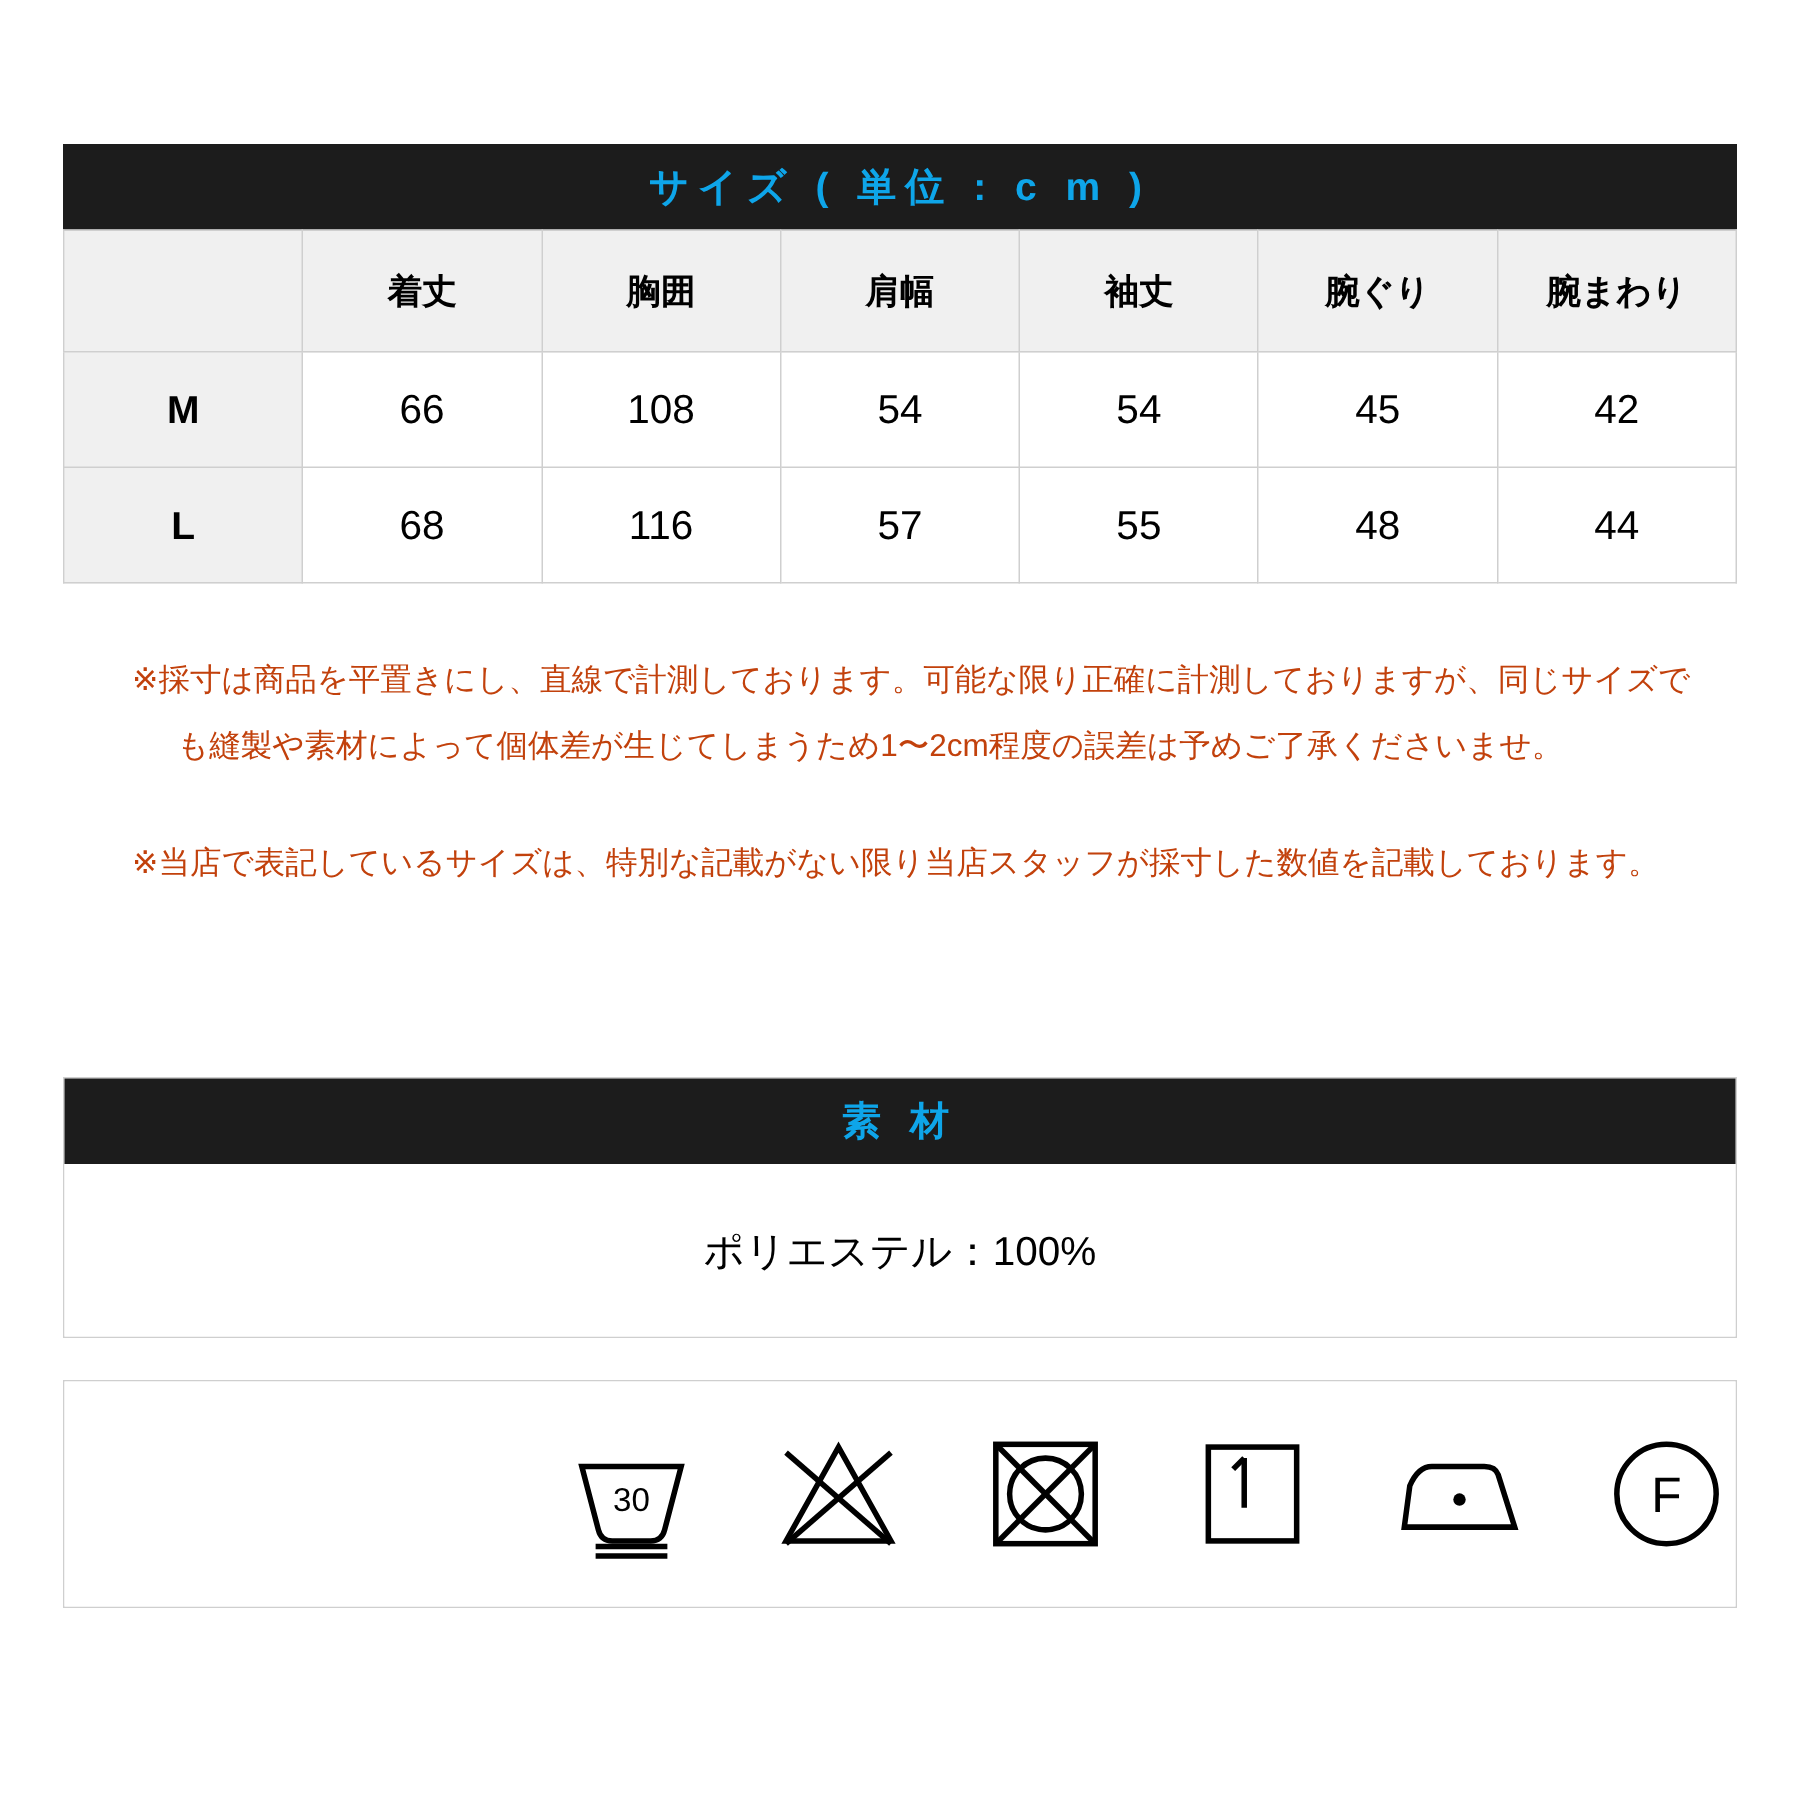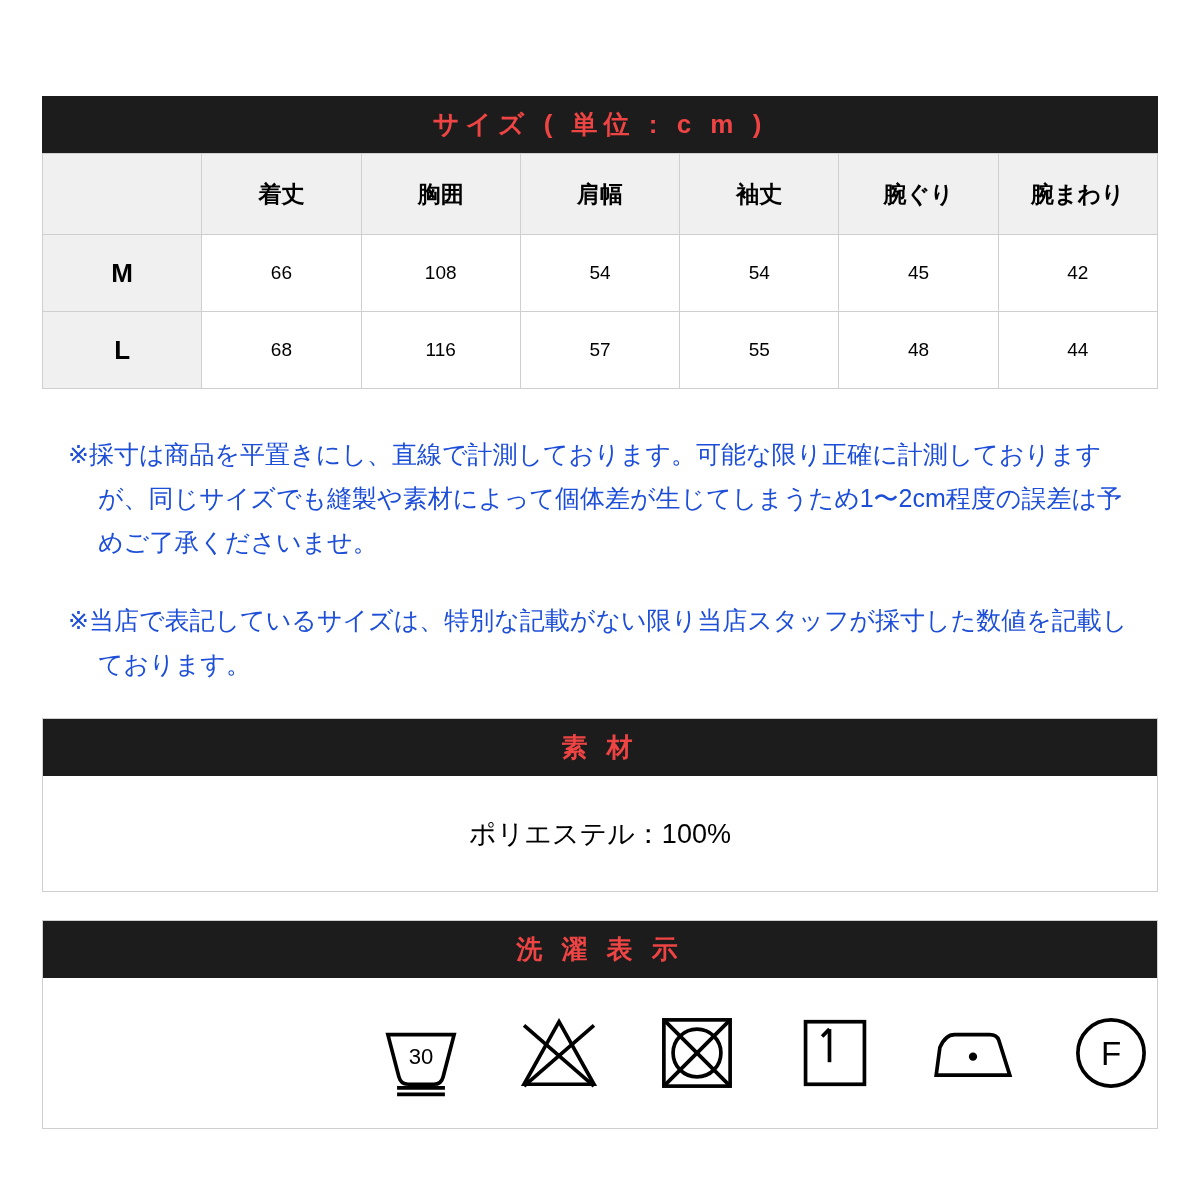--- a/index.html
+++ b/index.html
@@ -25,37 +25,37 @@
 
   
   .size-block {
     position: absolute;
     left: 42px;
     top: 96px;
     width: 1116px;
   }
   .band {
     background: #1c1c1c;
-    color: #ef4444;
+    color: #0ea5e9;
     text-align: center;
     font-size: 26px;
     font-weight: bold;
     letter-spacing: 6px;
     line-height: 57px;
     height: 57px;
   }
   table.size {
     border-collapse: collapse;
     width: 100%;
     table-layout: fixed;
   }
   table.size th, table.size td {
     border: 1px solid #cfcfcf;
     text-align: center;
-    font-size: 19px;
+    font-size: 27px;
     height: 74px;
     font-weight: normal;
   }
   table.size thead th {
     background: #f0f0f0;
     font-weight: bold;
     font-size: 23px;
     height: 78px;
   }
   table.size thead th.corner {
@@ -65,26 +65,26 @@
   table.size tbody th.rowlabel {
     background: #f0f0f0;
     font-weight: bold;
     font-size: 26px;
     width: 112px;
   }
 
   
   .notes {
     position: absolute;
-    left: 68px;
+    left: 88px;
     top: 432px;
     width: 1060px;
-    font-size: 25px;
+    font-size: 21px;
     line-height: 44px;
-    color: #1d4ed8;
+    color: #c2410c;
   }
   .note {
     margin-bottom: 34px;
     text-indent: 0;
   }
   .note .body {
     display: block;
     padding-left: 30px;
     text-indent: -30px;
   }
@@ -183,21 +183,20 @@
   </div>
 
   <div class="material-block">
     <div class="band">素 材</div>
     <div class="material-body">
       <span>ポリエステル：100%</span>
     </div>
   </div>
 
   <div class="wash-block">
-    <div class="band">洗 濯 表 示</div>
     <div class="wash-body">
 
       <svg class="wash-icon" viewBox="0 0 100 100">
         <path d="M14 30 L86 30 L74 76 Q72 84 64 84 L36 84 Q28 84 26 76 Z" fill="none" stroke="#000" stroke-width="4"></path>
         <text x="50" y="62" font-family="'Liberation Sans', sans-serif" font-size="24" text-anchor="middle" fill="#000">30</text>
         <line x1="24" y1="88" x2="76" y2="88" stroke="#000" stroke-width="4"></line>
         <line x1="24" y1="95" x2="76" y2="95" stroke="#000" stroke-width="4"></line>
       </svg>
 
       <svg class="wash-icon" viewBox="0 0 100 100">

